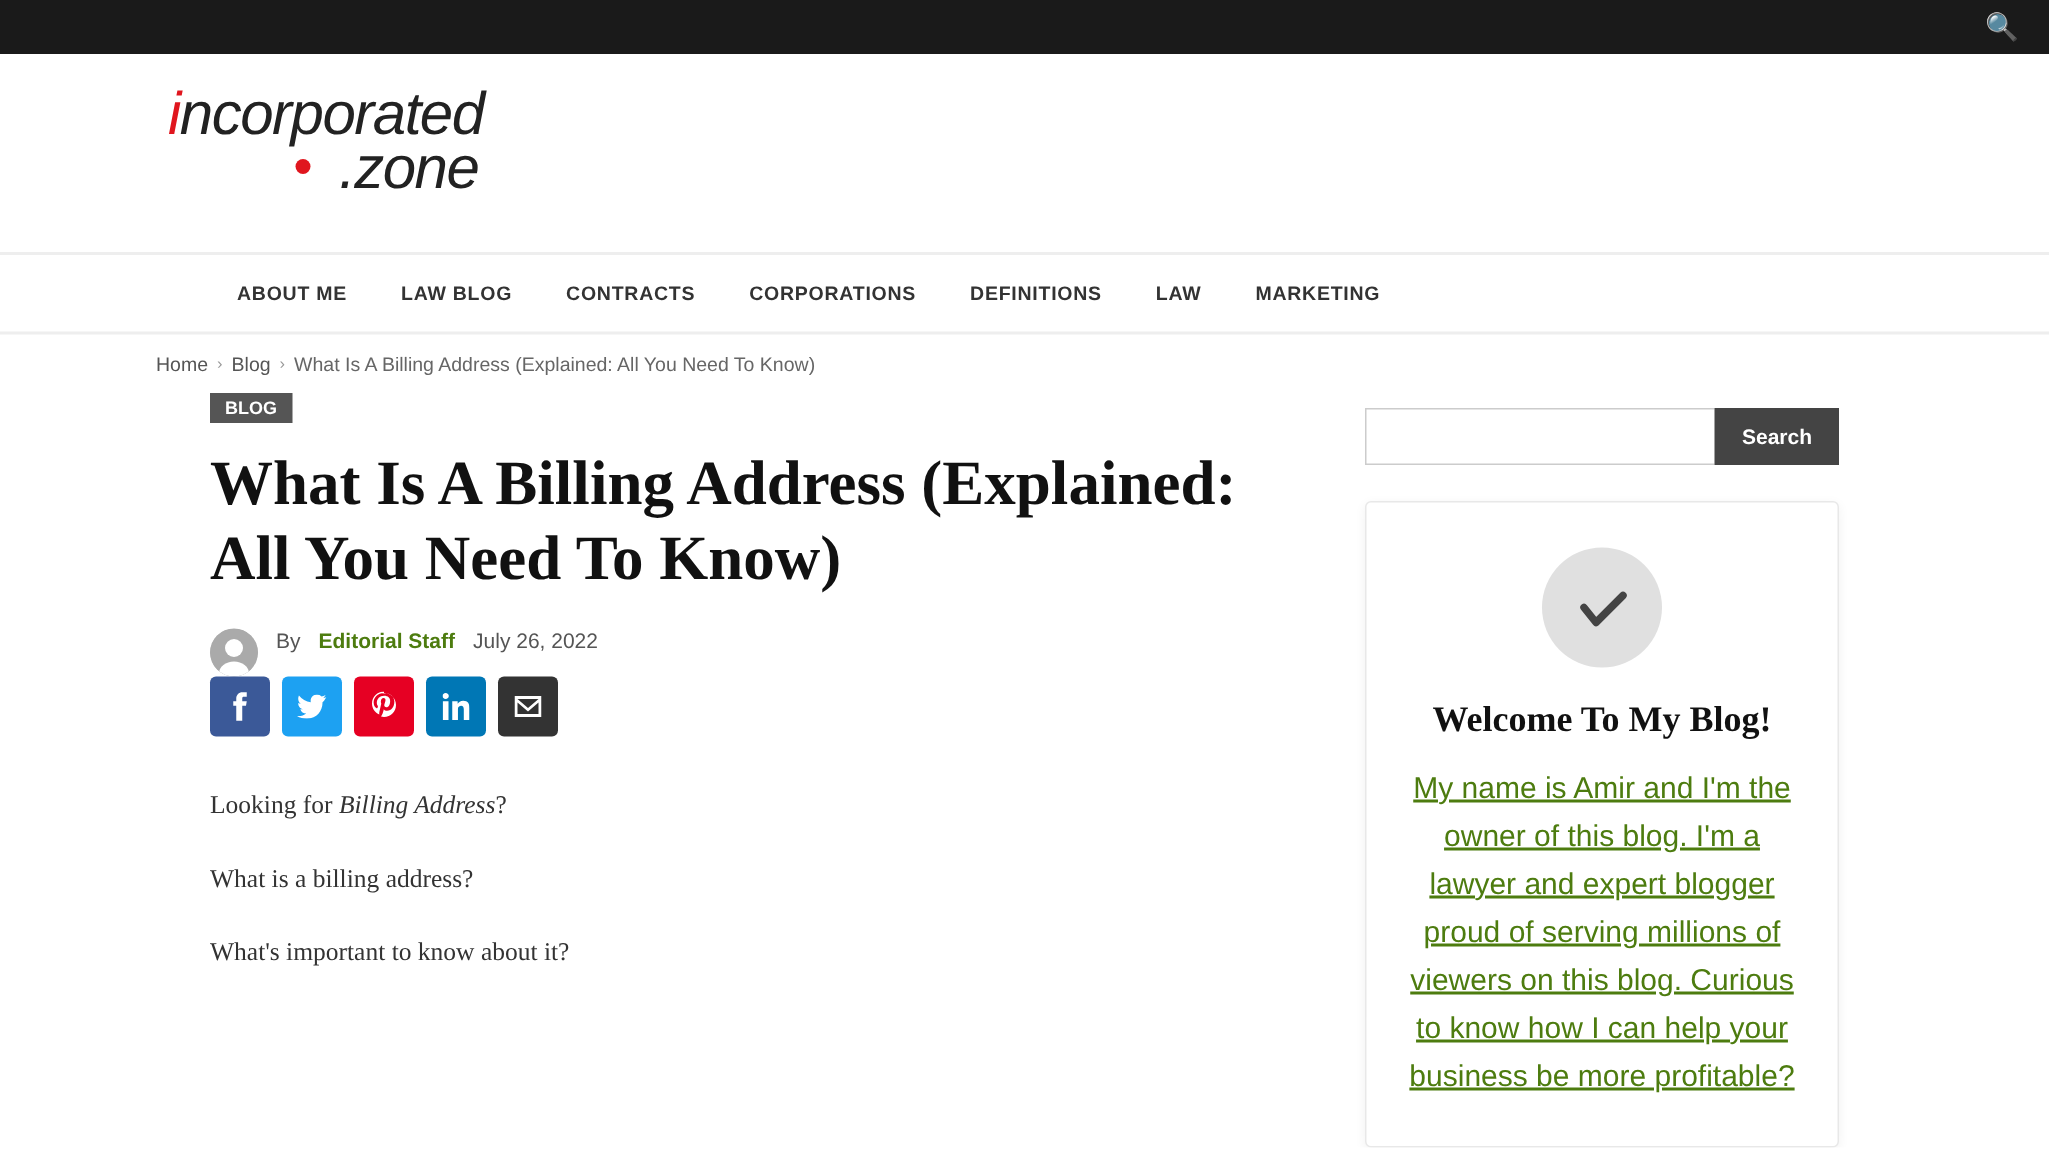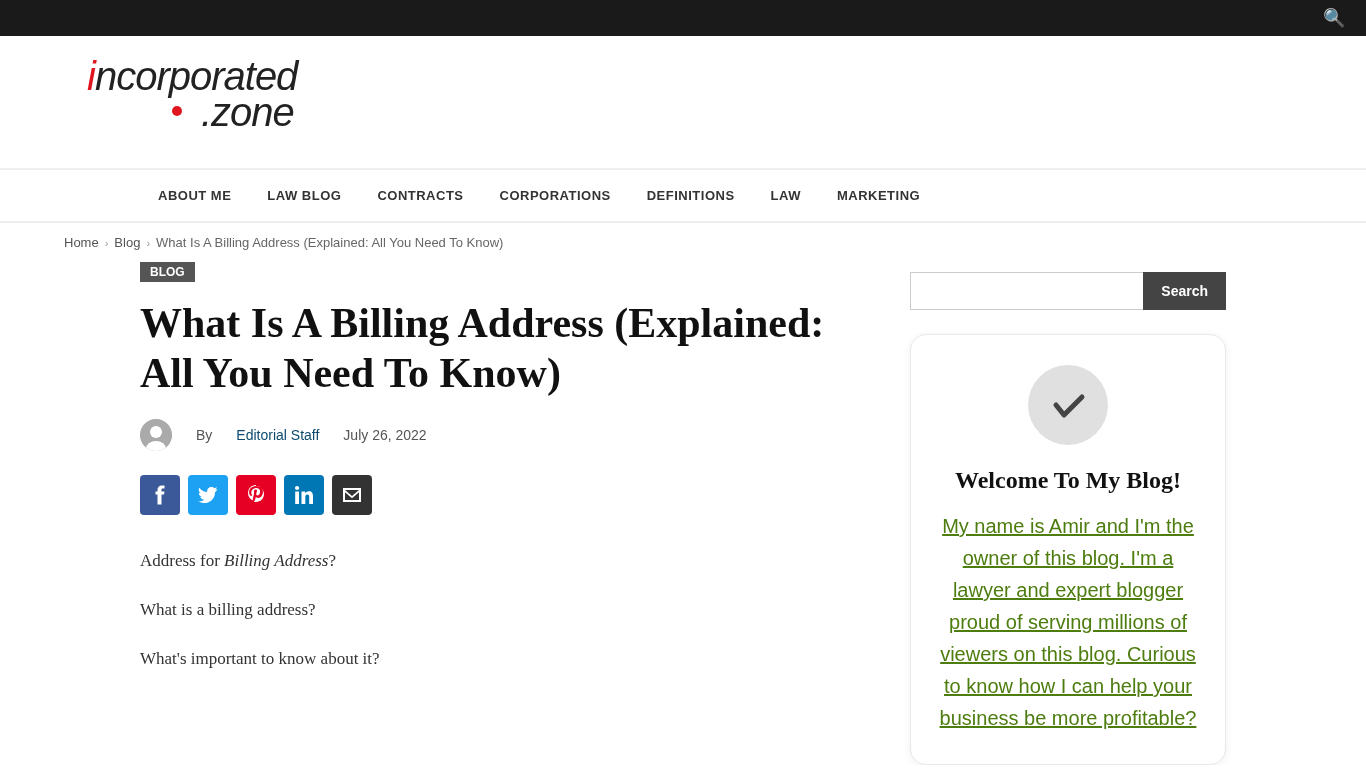--- a/index.html
+++ b/index.html
@@ -15,21 +15,21 @@
       padding: 0 20px;
     }
     .top-bar-search-icon {
       color: #fff;
       font-size: 18px;
       cursor: pointer;
     }
 
     
     .logo-area {
-      padding: 20px 87px;
+      padding: 20px 112px;
       background: #fff;
     }
 
     
     .nav-bar {
       background: #fff;
       border-top: 2px solid #eee;
       border-bottom: 2px solid #eee;
       padding: 0 140px;
       margin-top: 16px;
@@ -46,21 +46,21 @@
       font-size: 13px;
       font-weight: 700;
       color: #333;
       text-decoration: none;
       letter-spacing: 0.5px;
       text-transform: uppercase;
     }
 
     
     .breadcrumb {
-      padding: 12px 64px;
+      padding: 12px 104px;
       font-family: Arial, sans-serif;
       font-size: 13px;
       color: #666;
       display: flex;
       align-items: center;
       gap: 6px;
     }
     .breadcrumb a {
       color: #555;
       text-decoration: none;
@@ -97,41 +97,40 @@
       font-family: Georgia, serif;
       font-size: 42px;
       font-weight: 700;
       color: #111;
       line-height: 1.2;
       margin-bottom: 20px;
     }
 
     .author-line {
       display: flex;
-      align-items: center;
-      gap: 24px;
+      align-items: flex-start;
+      gap: 12px;
       font-family: Arial, sans-serif;
       font-size: 14px;
       color: #555;
-      margin-bottom: 24px;
     }
     .author-avatar {
       width: 32px;
       height: 32px;
       border-radius: 50%;
       background: #bbb;
       overflow: hidden;
       display: flex;
       align-items: center;
       justify-content: center;
       font-size: 18px;
     }
     .author-name {
-      font-weight: 400;
-      color: #0c4a6e;
+      font-weight: 700;
+      color: #4d7c0f;
     }
 
     
     .social-buttons {
       display: flex;
       gap: 8px;
       margin-bottom: 32px;
     }
     .social-btn {
       width: 40px;
@@ -196,21 +195,21 @@
       font-size: 14px;
       font-family: Arial, sans-serif;
       font-weight: 700;
       cursor: pointer;
     }
 
     
     .welcome-card {
       background: #fff;
       border: 1px solid #e8e8e8;
-      border-radius: 16px;
+      border-radius: 4px;
       padding: 30px 24px;
       text-align: center;
       box-shadow: 0 2px 8px rgba(0,0,0,0.06);
     }
     .welcome-card-icon {
       width: 80px;
       height: 80px;
       background: #e0e0e0;
       border-radius: 50%;
       display: flex;
@@ -332,21 +331,21 @@
       <button class="social-btn email">
         <svg width="18" height="14" viewBox="0 0 18 14" fill="white" xmlns="http://www.w3.org/2000/svg">
           <path d="M0 0V14H18V0H0ZM16 2L9 8L2 2H16ZM2 12V4.3L9 10.3L16 4.3V12H2Z"></path>
         </svg>
       </button>
     </div>
 
     
     <div class="article-body">
       <p>
-        <span>Address for </span><strong><em>Billing Address</em></strong><span>?</span>
+        <span>Looking for </span><strong><em>Billing Address</em></strong><span>?</span>
       </p>
       <p>What is a billing address?</p>
       <p>What's important to know about it?</p>
     </div>
   </div>
 
   <div class="sidebar">
 
     <div class="search-widget">
       <input type="text" placeholder="" style="">

